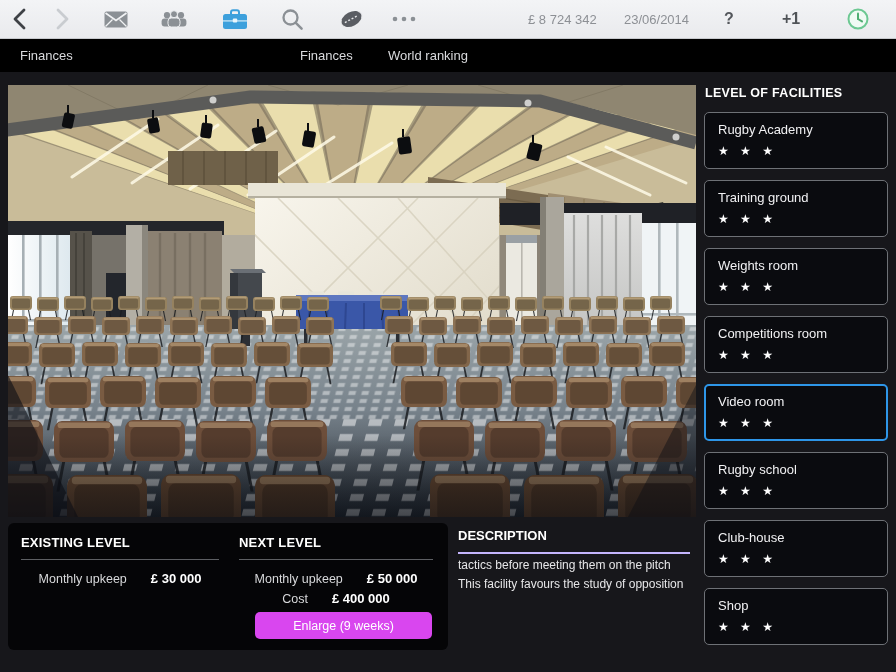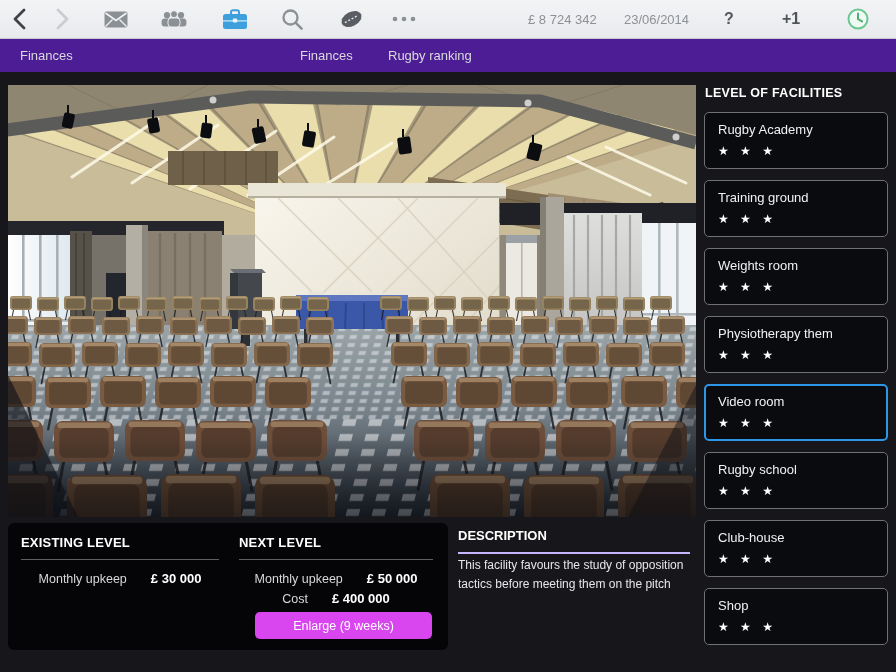--- a/index.html
+++ b/index.html
@@ -7,21 +7,21 @@
          font-family:"Liberation Sans",sans-serif;-webkit-font-smoothing:antialiased;}
 
   
   .topbar{position:absolute;left:0;top:0;width:896px;height:38px;
           background:linear-gradient(#f3f4f6,#e9eaed);border-bottom:1px solid #c7c9cd;}
   .tb-item{position:absolute;top:0;height:38px;display:flex;align-items:center;justify-content:flex-start;}
   .tb-text{font-size:13px;color:#8d9095;}
   .tb-strong{font-size:16px;color:#54575c;font-weight:bold;}
 
   
-  .tabbar{position:absolute;left:0;top:39px;width:896px;height:33px;background:#4c1d95;}
+  .tabbar{position:absolute;left:0;top:39px;width:896px;height:33px;background:#000000;}
   .tab{position:absolute;top:0;height:33px;display:flex;align-items:center;
        font-size:13px;color:#d9dadd;cursor:pointer;}
   .tab.active{color:#3f8ed6;}
 
   
   .photo{position:absolute;left:8px;top:85px;width:688px;height:432px;background:#222;}
 
   
   .sidebar{position:absolute;left:704px;top:85px;width:184px;}
   .sb-title{font-size:12.5px;font-weight:bold;color:#fff;letter-spacing:.3px;margin:1px 0 12px 1px;}
@@ -135,21 +135,21 @@
         <line x1="12" y1="12" x2="12" y2="6.5" stroke="#4fae73" stroke-width="2" stroke-linecap="round"></line>
         <line x1="12" y1="12" x2="16" y2="14.4" stroke="#4fae73" stroke-width="2" stroke-linecap="round"></line>
       </svg>
     </div>
   </div>
 
   <div class="tabbar">
     <div class="tab" style="left:20px;">Finances</div>
     <div class="tab active" style="left:115px;margin-top:48px;">Facilities</div>
     <div class="tab" style="left:300px;">Finances</div>
-    <div class="tab" style="left:388px;">Rugby ranking</div>
+    <div class="tab" style="left:388px;">World ranking</div>
   </div>
 
   <svg class="photo" viewBox="0 0 688 432">
     <defs>
       <linearGradient id="winL" x1="0" y1="0" x2="1" y2="0">
         <stop offset="0" stop-color="#ffffff"></stop>
           <stop offset="1" stop-color="#dde8ee"></stop>
       </linearGradient>
       <linearGradient id="scr" x1="0" y1="0" x2="1" y2="1">
         <stop offset="0" stop-color="#f8f5ec"></stop>
@@ -505,21 +505,21 @@
     </div>
     <div class="fcard">
       <div class="fc-name">Training ground</div>
       <div class="fc-stars">★ ★ ★</div>
     </div>
     <div class="fcard">
       <div class="fc-name">Weights room</div>
       <div class="fc-stars">★ ★ ★</div>
     </div>
     <div class="fcard">
-      <div class="fc-name">Physiotherapy them</div>
+      <div class="fc-name">Competitions room</div>
       <div class="fc-stars">★ ★ ★</div>
     </div>
     <div class="fcard selected">
       <div class="fc-name">Video room</div>
       <div class="fc-stars">★ ★ ★</div>
     </div>
     <div class="fcard">
       <div class="fc-name">Rugby school</div>
       <div class="fc-stars">★ ★ ★</div>
     </div>
@@ -550,17 +550,17 @@
       <div class="p-row" style="margin-top:5px;">
         <span class="p-label">Cost</span>
         <span class="p-value">£  400 000</span>
       </div>
     </div>
     <button class="enlarge">Enlarge (9 weeks)</button>
   </div>
 
   <div class="desc">
     <div class="d-head">DESCRIPTION</div>
+    <div class="d-line">tactics before meeting them on the pitch</div>
     <div class="d-line">This facility favours the study of opposition</div>
-    <div class="d-line">tactics before meeting them on the pitch</div>
   </div>
 
 </div>
 
 </body></html>

